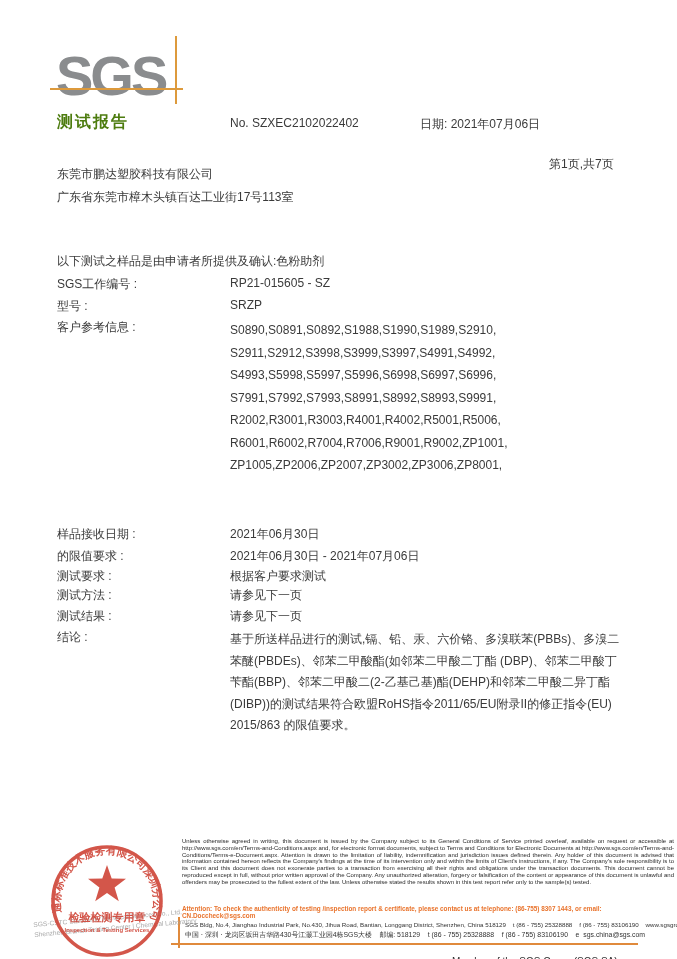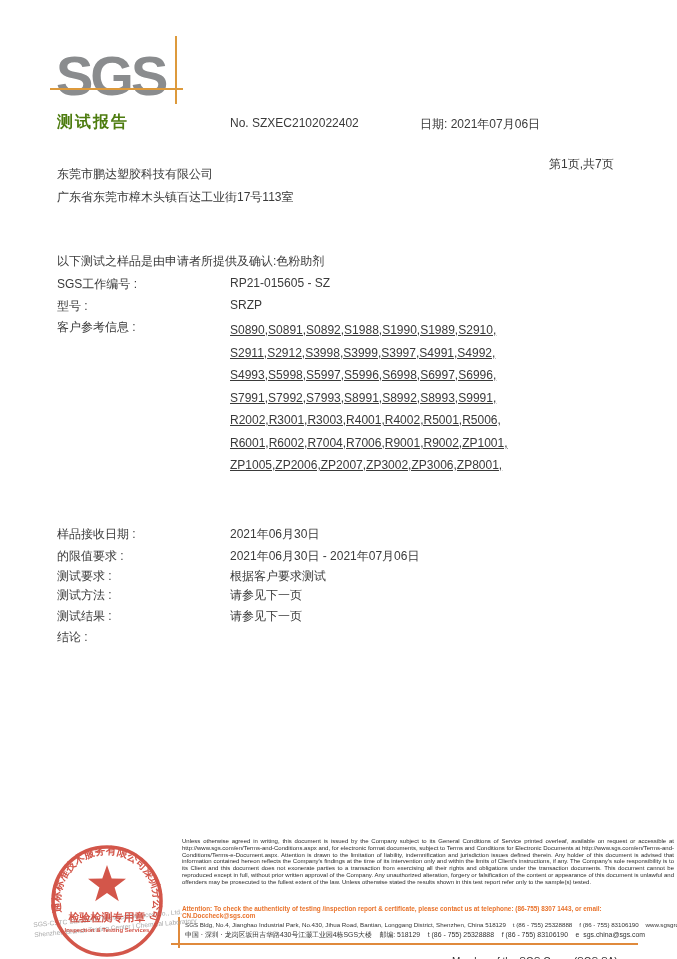--- a/index.html
+++ b/index.html
@@ -22,21 +22,21 @@
   .body-text { font-size:12px; color:#3a3a3a; white-space:nowrap; }
   .applicant-name { left:57px; top:166px; }
   .applicant-addr { left:57px; top:189px; }
   .sample-statement { left:57px; top:253px; }
 
   .row { position:absolute; left:0; right:0; font-size:12px; }
   .row .lbl { position:absolute; left:57px; white-space:nowrap; }
   .row .val { position:absolute; left:230px; white-space:nowrap; }
 
   .ref-lines { position:absolute; left:230px; top:319px; font-size:12px; }
-  .ref-line { height:22.5px; line-height:22.5px; white-space:nowrap;text-decoration:underline; }
+  .ref-line { height:22.5px; line-height:22.5px; white-space:nowrap; }
 
   .conclusion-val { position:absolute; left:230px; top:629px; width:396px; font-size:12px; line-height:21.5px; white-space:normal; }
 
   
   .disclaimer { left:182px; top:838px; width:492px; font-size:6px; line-height:6.8px; text-align:justify; color:#2b2b2b; }
   .attention  { left:182px; top:905px; width:492px; font-size:6.4px; line-height:7.2px; font-weight:bold; color:#e9732c; }
   .addr-en { left:185px; top:921px; font-size:6.2px; color:#333; white-space:pre; }
   .addr-cn { left:185px; top:930px; font-size:6.9px; color:#333; white-space:pre; }
   .foot-vline { left:178px; top:917px; width:2px; height:31px; background:#e08a3c; }
   .foot-hline { left:171px; top:943px; width:467px; height:2px; background:#e08a3c; }
@@ -99,20 +99,21 @@
     <span class="lbl">测试方法 :</span>
     <span class="val">请参见下一页</span>
   </div>
   <div class="row" style="top:608px">
     <span class="lbl">测试结果 :</span>
     <span class="val">请参见下一页</span>
   </div>
   <div class="row" style="top:629px">
     <span class="lbl">结论 :</span>
   </div>
+  <div class="conclusion-val">基于所送样品进行的测试,镉、铅、汞、六价铬、多溴联苯(PBBs)、多溴二苯醚(PBDEs)、邻苯二甲酸酯(如邻苯二甲酸二丁酯 (DBP)、邻苯二甲酸丁苄酯(BBP)、邻苯二甲酸二(2-乙基己基)酯(DEHP)和邻苯二甲酸二异丁酯(DIBP))的测试结果符合欧盟RoHS指令2011/65/EU附录II的修正指令(EU) 2015/863 的限值要求。</div>
 
   <div class="abs disclaimer">Unless otherwise agreed in writing, this document is issued by the Company subject to its General Conditions of Service printed overleaf, available on request or accessible at http://www.sgs.com/en/Terms-and-Conditions.aspx and, for electronic format documents, subject to Terms and Conditions for Electronic Documents at http://www.sgs.com/en/Terms-and-Conditions/Terms-e-Document.aspx. Attention is drawn to the limitation of liability, indemnification and jurisdiction issues defined therein. Any holder of this document is advised that information contained hereon reflects the Company's findings at the time of its intervention only and within the limits of Client's instructions, if any. The Company's sole responsibility is to its Client and this document does not exonerate parties to a transaction from exercising all their rights and obligations under the transaction documents. This document cannot be reproduced except in full, without prior written approval of the Company. Any unauthorized alteration, forgery or falsification of the content or appearance of this document is unlawful and offenders may be prosecuted to the fullest extent of the law. Unless otherwise stated the results shown in this test report refer only to the sample(s) tested.</div>
   <div class="abs attention">Attention: To check the authenticity of testing /inspection report &amp; certificate, please contact us at telephone: (86-755) 8307 1443, or email: CN.Doccheck@sgs.com</div>
   <div class="abs addr-en">SGS Bldg, No.4, Jianghao Industrial Park, No.430, Jihua Road, Bantian, Longgang District, Shenzhen, China 518129    t (86 - 755) 25328888    f (86 - 755) 83106190    www.sgsgroup.com.cn</div>
   <div class="abs addr-cn">中国 · 深圳 · 龙岗区坂田吉华路430号江灏工业园4栋SGS大楼    邮编: 518129    t (86 - 755) 25328888    f (86 - 755) 83106190    e  sgs.china@sgs.com</div>
   <div class="abs foot-vline"></div>
   <div class="abs foot-hline"></div>
   <div class="abs member">Member of the SGS Group (SGS SA)</div>
 
   <div class="abs lab-text">

